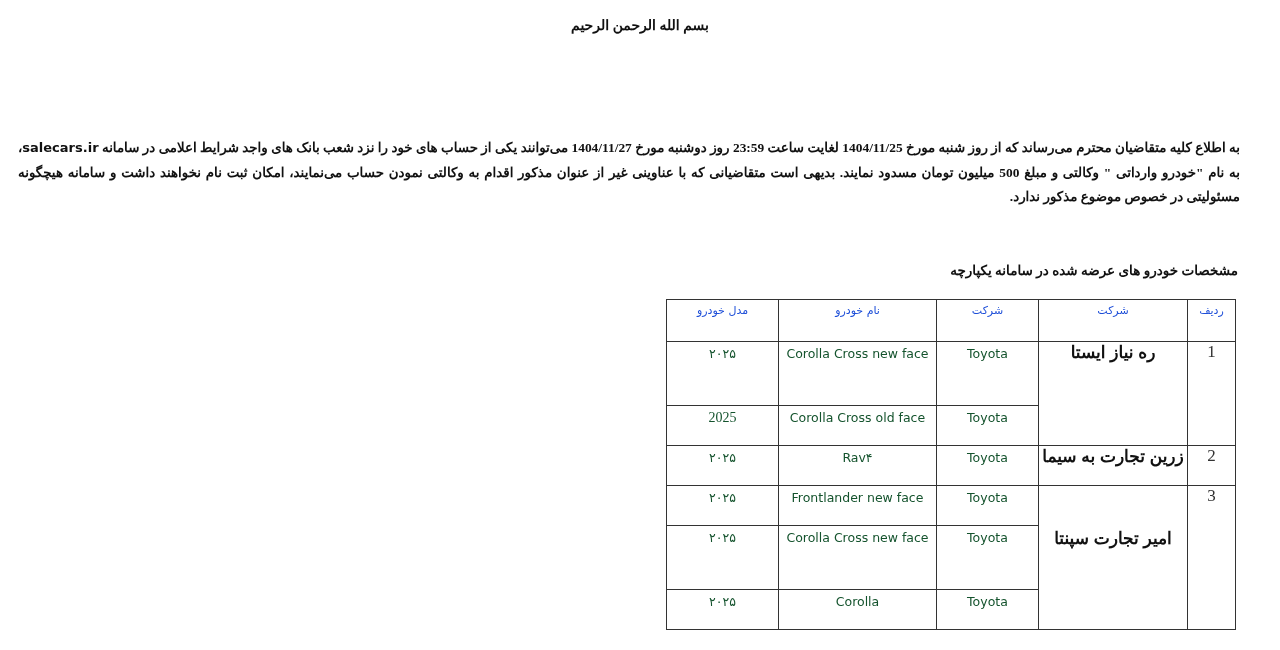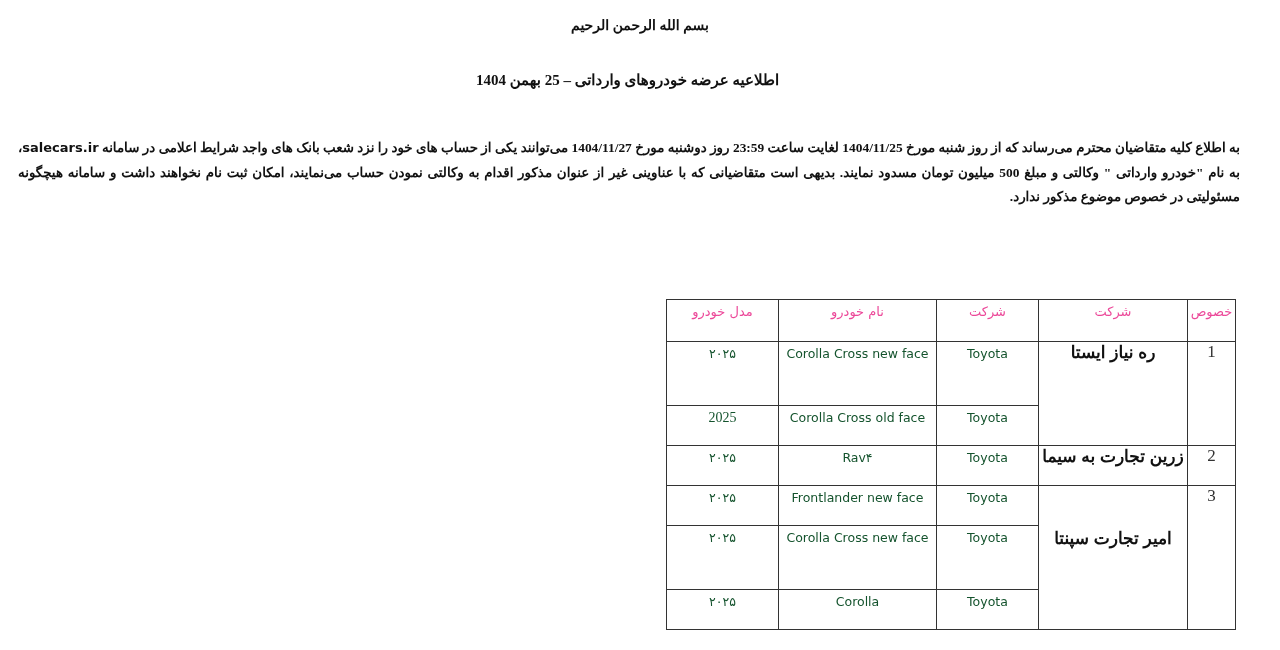--- a/index.html
+++ b/index.html
@@ -86,22 +86,22 @@
     }
     table.cars th, table.cars td {
       border: 1.2px solid #333;
       vertical-align: top;
       text-align: center;
       padding: 0;
     }
     table.cars th {
       font-family: "DejaVu Sans", sans-serif;
       font-weight: normal;
-      font-size: 13px;
-      color: #ec4899;
+      font-size: 11px;
+      color: #1d4ed8;
       height: 42px;
       padding-top: 4px;
       box-sizing: border-box;
       margin-top: 44px;
     }
     .col-row { width: 48px; }
     .col-company { width: 149px; }
     .col-brand { width: 102px; }
     .col-name { width: 158px; }
     .col-model { width: 112px; }
@@ -132,37 +132,37 @@
     tr.h63 td { height: 63px; }
     tr.h40 td { height: 39px; }
   </style>
 </head>
 <body>
 
 <div class="page">
 
   <div class="basmala">بسم الله الرحمن الرحیم</div>
 
-  <div class="doc-title">اطلاعیه عرضه خودروهای وارداتی – 25 بهمن 1404</div>
 
   <div class="para para1"><span>به اطلاع کلیه متقاضیان محترم می‌رساند که از روز شنبه مورخ 1404/11/25 لغایت ساعت 23:59 روز دوشنبه  مورخ 1404/11/27  می‌توانند یکی از حساب های خود را نزد شعب بانک های واجد شرایط اعلامی در سامانه </span><span class="link-plain">salecars.ir</span><span>، به نام "خودرو وارداتی " وکالتی و مبلغ 500 میلیون تومان مسدود نمایند. بدیهی است متقاضیانی که با عناوینی غیر از عنوان مذکور اقدام به وکالتی نمودن حساب می‌نمایند، امکان ثبت نام نخواهند داشت و سامانه هیچگونه مسئولیتی در خصوص موضوع مذکور ندارد.</span></div>
 
 
+  <div class="section-heading">مشخصات خودرو های عرضه شده در سامانه یکپارچه</div>
 
   <table class="cars">
     <colgroup>
       <col class="col-row">
       <col class="col-company">
       <col class="col-brand">
       <col class="col-name">
       <col class="col-model">
     </colgroup>
     <thead>
       <tr>
-        <th>خصوص</th>
+        <th>ردیف</th>
         <th>شرکت</th>
         <th>شرکت</th>
         <th>نام خودرو</th>
         <th>مدل خودرو</th>
       </tr>
     </thead>
     <tbody>
 
       <tr class="h63">
         <td class="num" rowspan="2">1</td>

